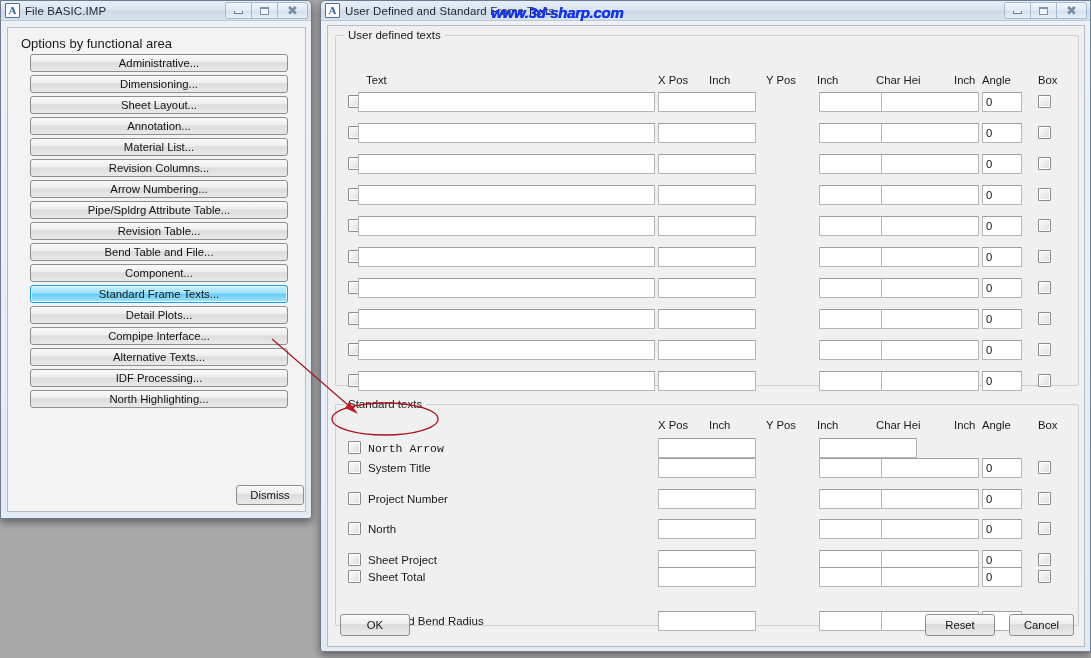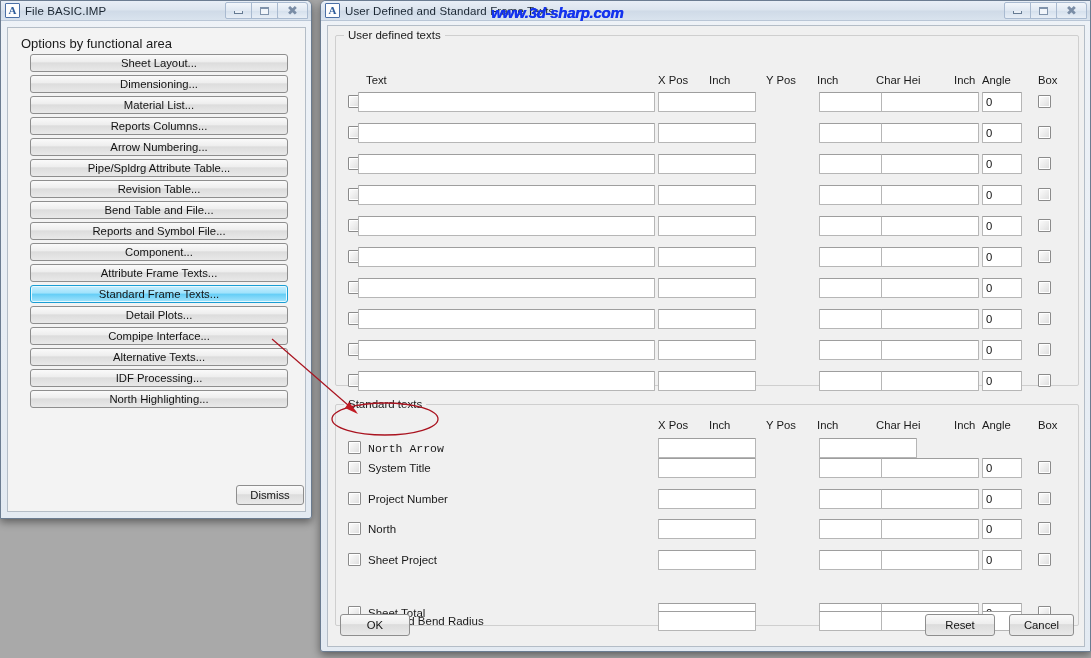--- a/index.html
+++ b/index.html
@@ -255,31 +255,31 @@
         </div>
       <div class="win-btn close">
           <span class="glyph-close">✖</span>
         </div>
     </div>
   </div>
 
   <div class="left-body">
     <div class="section-label">Options by functional area</div>
     <div class="btn-list" id="left-btn-list">
+        <button class="area-btn">Administrative...</button>
+        <button class="area-btn">Dimensioning...</button>
         <button class="area-btn">Sheet Layout...</button>
-        <button class="area-btn">Dimensioning...</button>
+        <button class="area-btn">Annotation...</button>
         <button class="area-btn">Material List...</button>
-        <button class="area-btn">Reports Columns...</button>
+        <button class="area-btn">Revision Columns...</button>
         <button class="area-btn">Arrow Numbering...</button>
         <button class="area-btn">Pipe/Spldrg Attribute Table...</button>
         <button class="area-btn">Revision Table...</button>
         <button class="area-btn">Bend Table and File...</button>
-        <button class="area-btn">Reports and Symbol File...</button>
         <button class="area-btn">Component...</button>
-        <button class="area-btn">Attribute Frame Texts...</button>
         <button class="area-btn selected">Standard Frame Texts...</button>
         <button class="area-btn">Detail Plots...</button>
         <button class="area-btn">Compipe Interface...</button>
         <button class="area-btn">Alternative Texts...</button>
         <button class="area-btn">IDF Processing...</button>
         <button class="area-btn">North Highlighting...</button>
       </div>
     <button class="dismiss-btn">Dismiss</button>
   </div>
 </div>
@@ -460,21 +460,21 @@
           </div>
           <div class="row" style="top: 144px;">
             <div class="cb" style="left: 12px; top: 4px;"></div>
             <div class="std-label" style="left: 32px; top: 5px;">Sheet Project</div>
             <div class="tf" style="left: 322px; top: 1px; width: 98px;"></div>
             <div class="tf" style="left: 483px; top: 1px; width: 98px;"></div>
             <div class="tf" style="left: 545px; top: 1px; width: 98px;"></div>
             <div class="tf angle" style="left: 646px; top: 1px;">0</div>
             <div class="cb" style="left: 702px; top: 4px;"></div>
           </div>
-          <div class="row" style="top: 161px; margin-top: 36px;">
+          <div class="row" style="top: 161px;">
             <div class="cb" style="left: 12px; top: 4px;"></div>
             <div class="std-label" style="left: 32px; top: 5px;">Sheet Total</div>
             <div class="tf" style="left: 322px; top: 1px; width: 98px;"></div>
             <div class="tf" style="left: 483px; top: 1px; width: 98px;"></div>
             <div class="tf" style="left: 545px; top: 1px; width: 98px;"></div>
             <div class="tf angle" style="left: 646px; top: 1px;">0</div>
             <div class="cb" style="left: 702px; top: 4px;"></div>
           </div>
           <div class="row" style="top: 205px;">
             <div class="cb" style="left: 12px; top: 4px;"></div>

